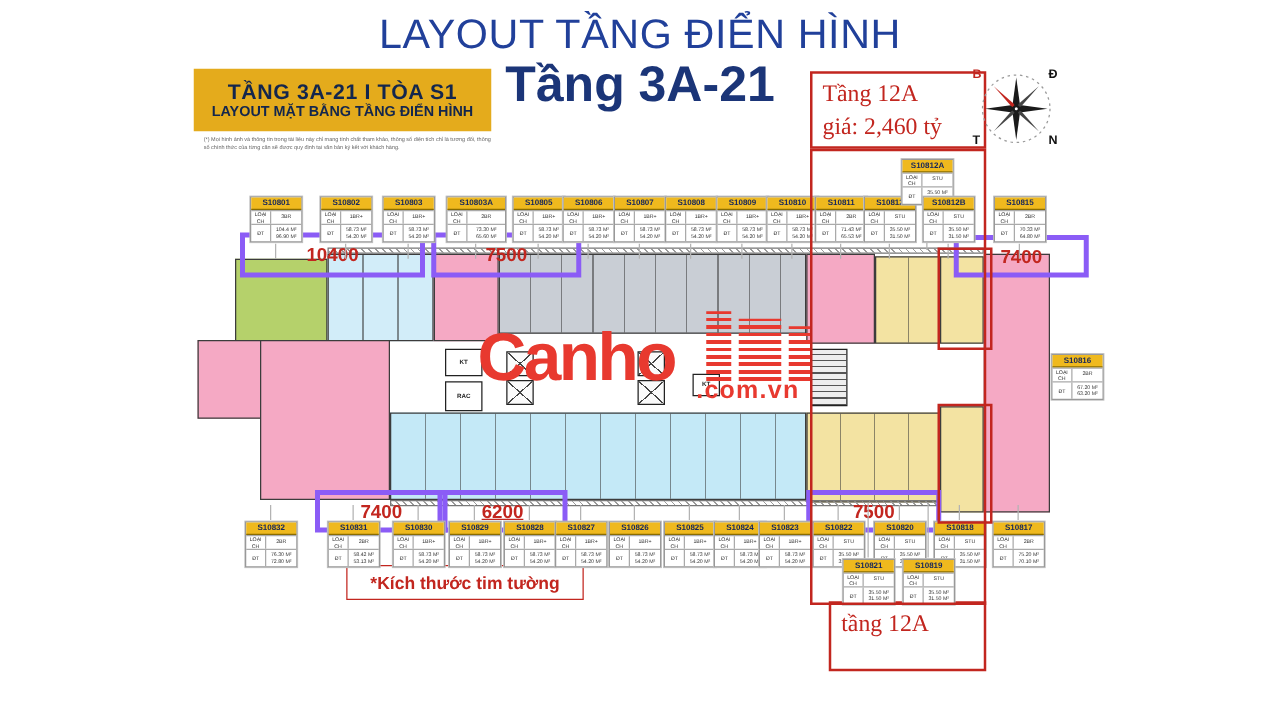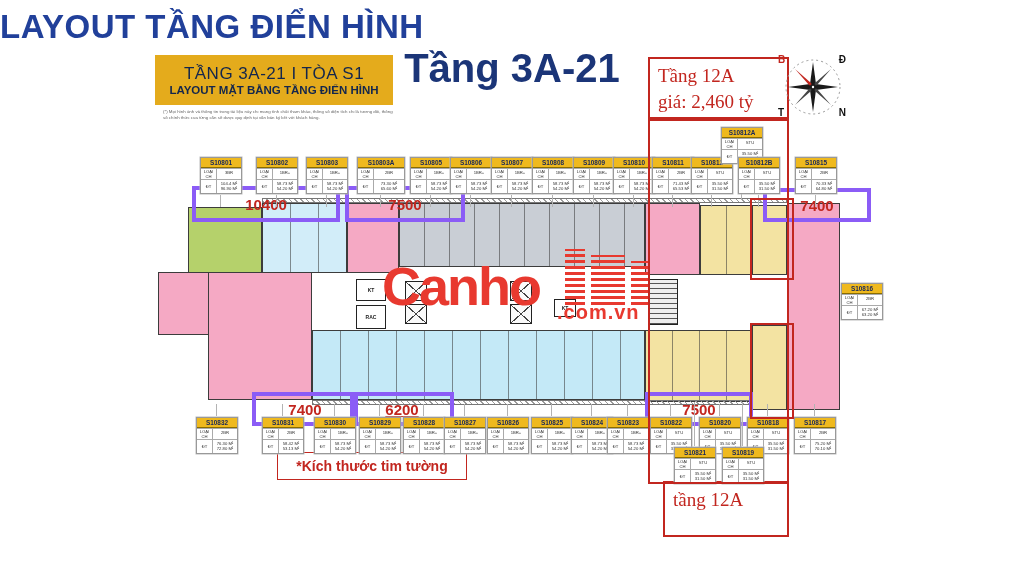--- a/index.html
+++ b/index.html
@@ -1,28 +1,28 @@
 <!DOCTYPE html>
 <html><head>
 <meta charset="utf-8">
 <style>
   html,body{margin:0;padding:0;background:#ffffff;}
   #stage{position:relative;width:1024px;height:575px;background:#ffffff;overflow:hidden;
          font-family:"Liberation Sans",sans-serif;}
   .abs{position:absolute;}
 
   
-  .main-title{left:0;right:0;top:8px;text-align:left;font-weight:bold;font-size:33px;
+  .main-title{left:0;right:0;top:8px;text-align:center;font-weight:normal;font-size:33px;
               letter-spacing:.5px;color:#21409a;}
   .sub-title{left:0;right:0;top:46px;text-align:center;font-weight:bold;font-size:40px;color:#1b3578;}
 
   
   .info-box{left:155px;top:55px;width:238px;height:50px;background:#e4ab1c;color:#13264d;
             text-align:center;display:flex;flex-direction:column;justify-content:center;}
-  .info-line1{font-weight:normal;font-size:17px;letter-spacing:.5px;}
+  .info-line1{font-weight:bold;font-size:17px;letter-spacing:.5px;}
   .info-line2{font-weight:bold;font-size:11.5px;}
   .disclaimer{left:163px;top:109px;width:230px;font-size:4.4px;line-height:1.35;color:#666;}
 
   
   .anno-box{border:2px solid #c2261f;color:#c2261f;font-family:"Liberation Serif",serif;
             padding:4px 8px;background:transparent;}
   .anno-line{font-size:19px;line-height:1.35;}
   .connector-rect{border:2px solid #c2261f;background:transparent;pointer-events:none;}
   .hl-rect{border:2px solid #c2261f;background:transparent;pointer-events:none;}
 

